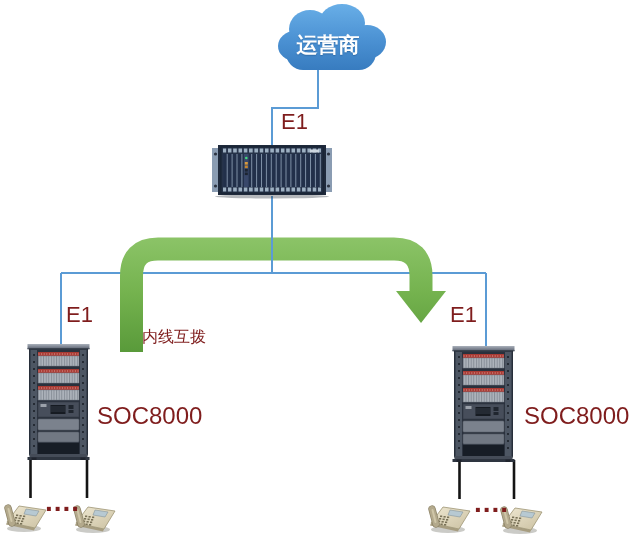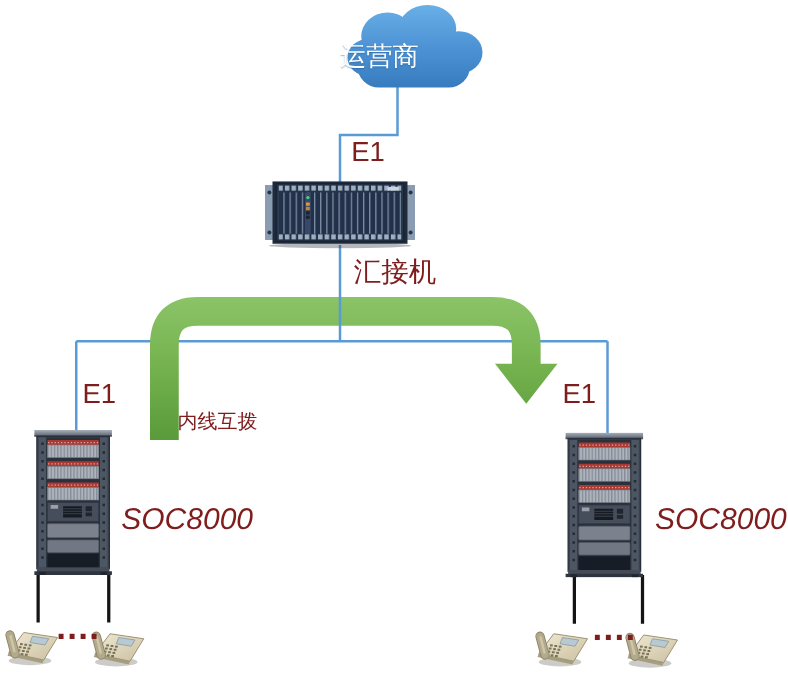--- a/index.html
+++ b/index.html
@@ -2,26 +2,26 @@
 <html><head>
 <meta charset="utf-8">
 <style>
   html,body{margin:0;padding:0;background:#fff;}
   .canvas{
     position:relative;width:630px;height:538px;background:#ffffff;
     font-family:"Liberation Sans", sans-serif;overflow:hidden;
   }
   .abs{position:absolute;}
   .lbl{position:absolute;color:#7f1d1d;white-space:nowrap;}
-  .lbl-cloud{color:#ffffff;font-weight:normal;font-size:21px;
+  .lbl-cloud{color:#ffffff;font-weight:bold;font-size:21px;text-align:center;
     text-shadow:0 1px 1px rgba(30,80,130,.45);}
   .lbl-e1{font-size:22px;}
   .lbl-hub{font-size:22px;}
   .lbl-arrow{font-size:16px;}
-  .lbl-soc{font-size:24px;font-style:italic;}
+  .lbl-soc{font-size:24px;}
   .lbl-dots{font-size:28px;font-weight:bold;letter-spacing:1px;line-height:28px;}
   svg{display:block;}
 </style>
 </head>
 <body>
 
 <div class="canvas">
 
   <svg width="0" height="0" style="position:absolute" aria-hidden="true">
     <defs>
@@ -169,21 +169,20 @@
     <rect x="11" y="42.5" width="98" height="4" fill="url(#patTabs)"></rect>
     <rect x="11" y="9" width="98" height="33" fill="url(#patSlots)"></rect>
     <rect x="32" y="9" width="4.6" height="33" fill="#39486a"></rect>
     <circle cx="34.3" cy="13" r="1.3" fill="#43d97e"></circle>
     <rect x="32.8" y="17" width="3" height="2.6" fill="#d89a3c"></rect>
     <rect x="32.8" y="20.5" width="3" height="2.6" fill="#c4862e"></rect>
     <rect x="32.8" y="24" width="3" height="2.6" fill="#1c2430"></rect>
     <rect x="32.8" y="27.5" width="3" height="2.6" fill="#1c2430"></rect>
     <rect x="98" y="4.5" width="9" height="3" fill="#cdd6df"></rect>
   </svg>
-  <div class="lbl lbl-hub" style="left:283px;top:203px">汇接机</div>
 
   <div class="lbl lbl-arrow" style="left:142px;top:327px">内线互拨</div>
 
   <div class="lbl lbl-e1" style="left:66px;top:302px">E1</div>
   <div class="lbl lbl-e1" style="left:450px;top:302px">E1</div>
 
   <svg class="abs" style="left:27px;top:344px" width="63" height="116">
     <use href="#rack"></use>
   </svg>
   <div class="lbl lbl-soc" style="left:97px;top:402px">SOC8000</div>

